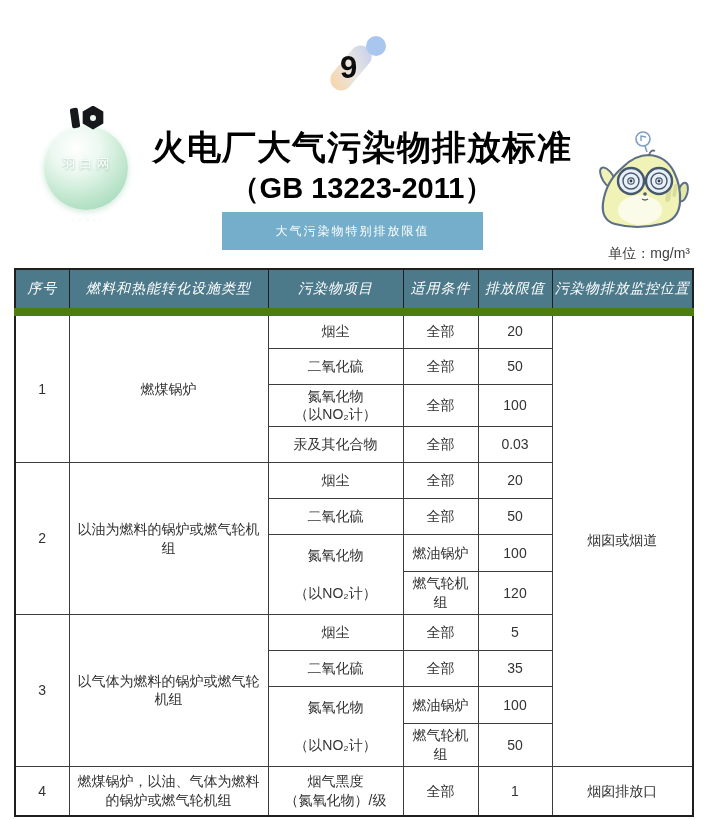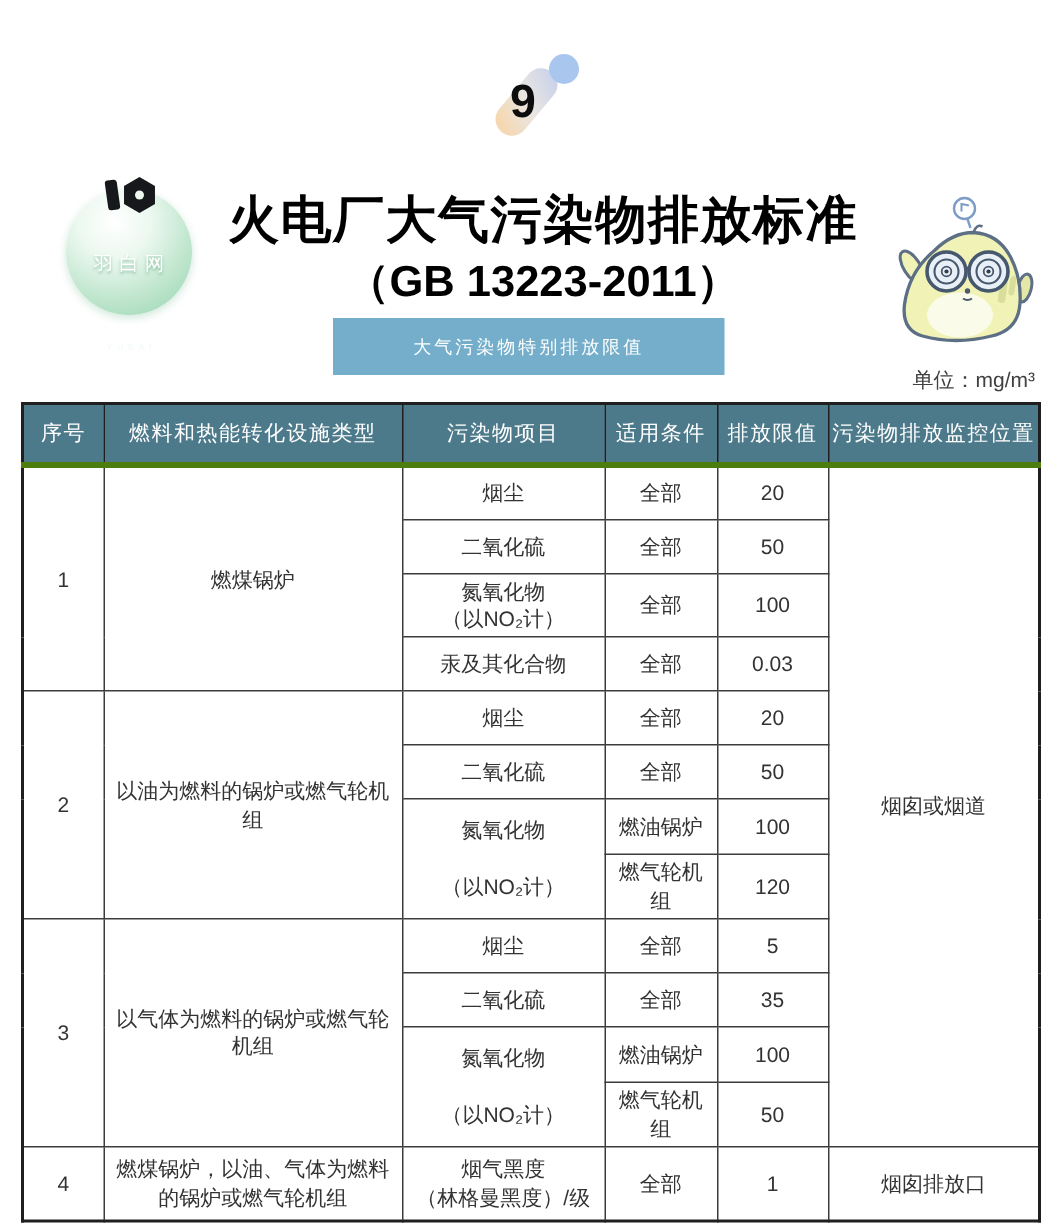--- a/index.html
+++ b/index.html
@@ -18,21 +18,21 @@
   .deco .dot { position:absolute; left:48px; top:6px; width:20px; height:20px; border-radius:50%; background:#a9c7ee; }
   .deco .num {
     position:absolute; left:22px; top:22px; font-size:31px; font-weight:bold; color:#0d0d0d; line-height:1;
   }
 
   
   .logo {
     position:absolute; left:44px; top:126px; width:84px; height:84px; border-radius:50%;
     background:radial-gradient(circle at 38% 26%, #ffffff 0%, #ecf8f0 30%, #c2e7cf 62%, #94d3b0 100%);
     box-shadow:0 2px 6px rgba(120,190,150,.35);
-    display:flex; flex-direction:column; align-items:center; gap:44px;
+    display:flex; flex-direction:column; align-items:center; justify-content:center;gap:44px;
   }
   .logo-icon { position:relative; width:40px; height:26px; margin-top:-8px; }
   .logo-icon .bar { position:absolute; left:5px; top:2px; width:8px; height:20px; background:#17181c; border-radius:2px; transform:rotate(-8deg); }
   .logo-icon .hex {
     position:absolute; left:15px; top:0; width:24px; height:24px; background:#17181c;
     clip-path:polygon(50% 0%,93% 25%,93% 75%,50% 100%,7% 75%,7% 25%);
   }
   .logo-icon .hex-dot { position:absolute; left:24px; top:9px; width:6px; height:6px; border-radius:50%; background:#eef8f1; }
   .logo-text { font-size:13px; color:#ffffff; letter-spacing:4px; margin:5px 0 0 4px; text-shadow:0 1px 2px rgba(70,150,110,.55); }
   .logo-sub { font-size:6px; color:#f0faf4; letter-spacing:3px; margin-left:3px; }
@@ -58,21 +58,21 @@
   
   table.limits {
     position:absolute; left:14px; top:268px; width:678px;
     border-collapse:collapse; table-layout:fixed;
     border:2px solid #1f1f1f;
   }
   table.limits th {
     background:#4d7a8b; color:#ffffff; font-size:14px; font-weight:normal;
     height:34px; border:1px solid #1f1f1f; letter-spacing:1px; padding:2px;
   }
-  table.limits thead tr { border-bottom:4px solid #4d7c0f; }
+  table.limits thead tr { border-bottom:8px solid #4d7c0f;font-style:italic; }
   table.limits td {
     border:1px solid #3c3c3c; font-size:14px; color:#333333;
     text-align:center; vertical-align:middle; padding:2px 5px; line-height:1.35;
   }
   tr.h36 { height:36px; } tr.h42 { height:42px; } tr.h37 { height:37px; } tr.h50 { height:50px; }
   td.pre { white-space:pre-line;margin-left:24px; }
 </style>
 </head>
 <body>
 
@@ -219,21 +219,21 @@
       </tr>
       <tr class="h37">
         <td>燃气轮机组</td>
         <td>50</td>
       </tr>
 
       <tr class="h50">
         <td>4</td>
         <td>燃煤锅炉，以油、气体为燃料的锅炉或燃气轮机组</td>
         <td class="pre">烟气黑度
-（林格曼黑度）/级</td>
+（氮氧化物）/级</td>
         <td>全部</td>
         <td>1</td>
         <td>烟囱排放口</td>
       </tr>
     </tbody>
   </table>
 
 </div>
 
 </body></html>

